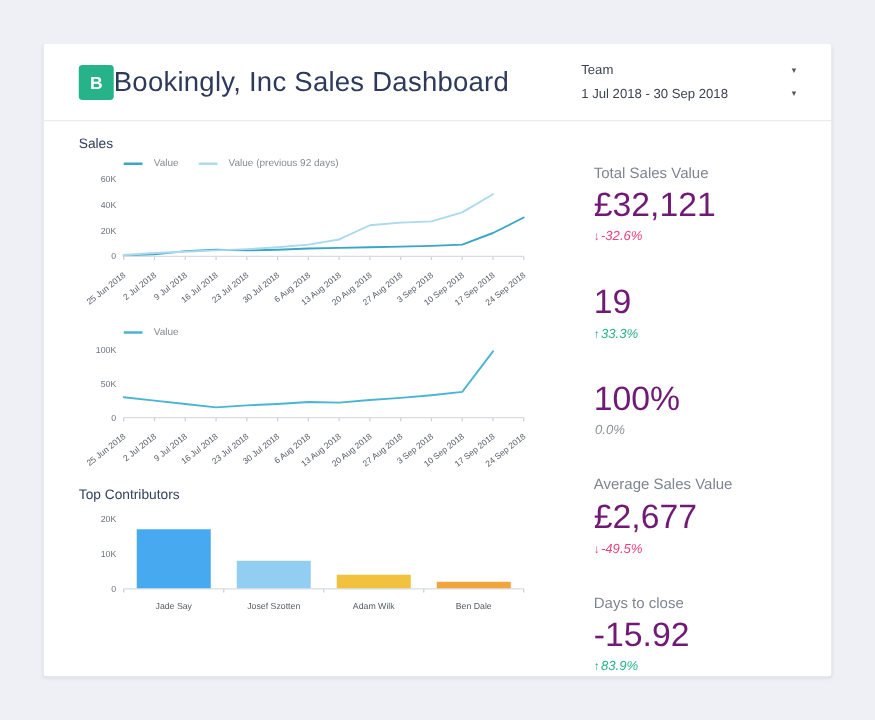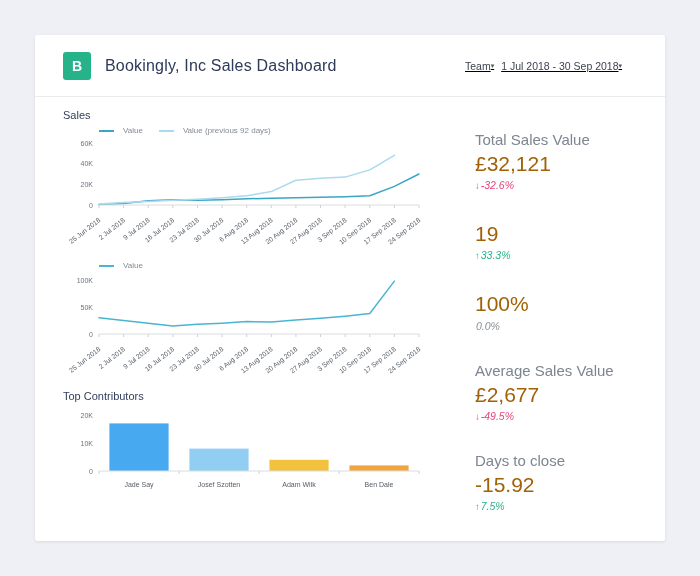--- a/index.html
+++ b/index.html
@@ -20,39 +20,39 @@
     height:62px; border-bottom:1px solid #e9ebef;
     display:flex; align-items:center; justify-content:space-between;
     padding:0 28px;
   }
   .header-left { display:flex; align-items:center; }
   .logo {
     width:28px; height:28px; border-radius:3px;
     color:#fff; font-weight:bold; font-size:14px;
     display:flex; align-items:center; justify-content:center;
   }
-  .page-title { font-size:16px; color:#2e3a59; margin-left:14px; letter-spacing:0.2px; }
-  .header-right { display:flex; gap:7px; width:172px;text-decoration:underline; }
+  .page-title { font-size:22px; color:#2e3a59; letter-spacing:0.2px; }
+  .header-right { display:flex; flex-direction:column; gap:7px; width:172px; }
   .dropdown {
     display:flex; align-items:center; justify-content:space-between;
     font-size:10.5px; color:#3c4352; cursor:pointer;
   }
   .caret { font-size:7px; color:#555; }
   .body { display:flex; padding:12px 36px 0 28px; }
   .charts-col { width:396px; }
   .chart-section { margin-bottom:6px; }
   .section-title { font-size:11px; color:#33405e; margin-bottom:5px; }
   .legend { display:flex; gap:16px; margin:2px 0 2px 36px; }
   .legend-item { display:flex; align-items:center; gap:9px; font-size:8px; color:#858b94; }
   .swatch { display:inline-block; width:15px; height:2px; }
   .chart-canvas { line-height:0; }
   .stats-col { flex:1; padding-left:16px; padding-top:22px; }
   .stat-block { margin-bottom:30px; }
-  .stat-label { font-size:15px; color:#7d8591; margin-bottom:3px; }
-  .stat-value { font-size:21px; color:#a16207; line-height:1.2; margin-bottom:3px; }
+  .stat-label { font-size:12px; color:#7d8591; margin-bottom:3px; }
+  .stat-value { font-size:27px; color:#701a75; line-height:1.2; margin-bottom:3px; }
   .stat-delta { font-size:10.5px;font-style:italic; }
   .arrow { font-size:9.5px; margin-right:1px; }
 </style>
 </head>
 <body>
 
 <div class="card">
 
   <div class="header">
     <div class="header-left">
@@ -224,19 +224,19 @@
         <div class="stat-value">£2,677</div>
         <div class="stat-delta" style="color: rgb(229, 68, 125);">
           <span class="arrow">↓</span><span>-49.5%</span>
         </div>
       </div>
 
       <div class="stat-block">
         <div class="stat-label">Days to close</div>
         <div class="stat-value">-15.92</div>
         <div class="stat-delta" style="color: rgb(39, 179, 138);">
-          <span class="arrow">↑</span><span>7.5%</span>
+          <span class="arrow">↑</span><span>83.9%</span>
         </div>
       </div>
 
     </div>
   </div>
 </div>
 
 </body></html>

